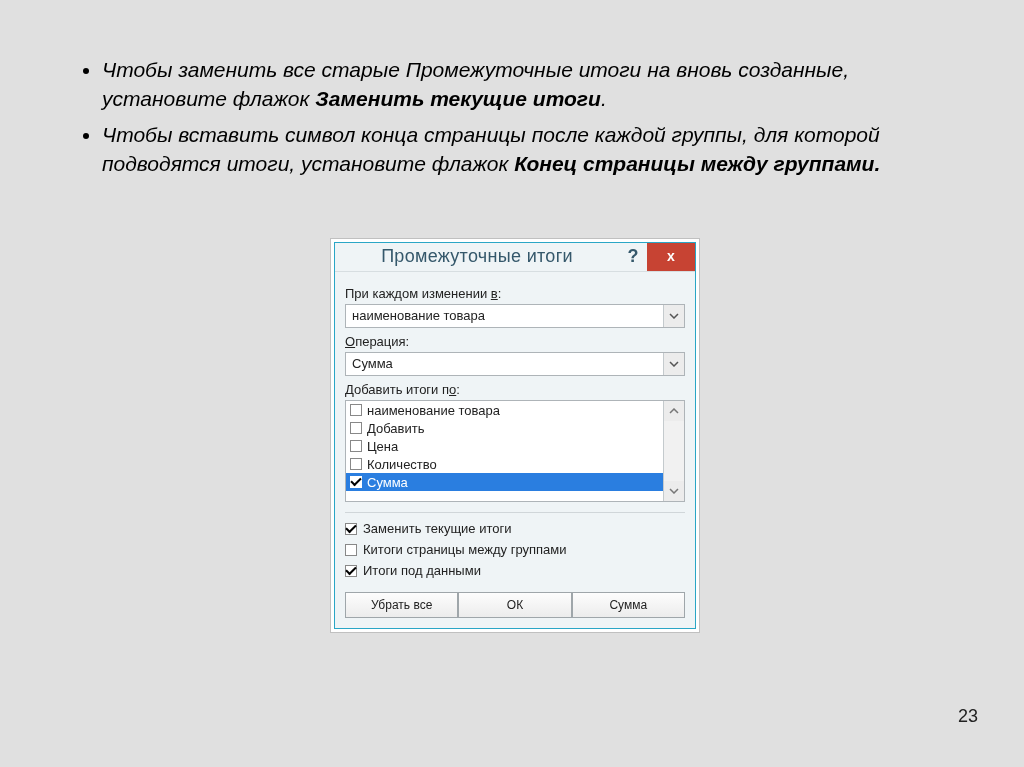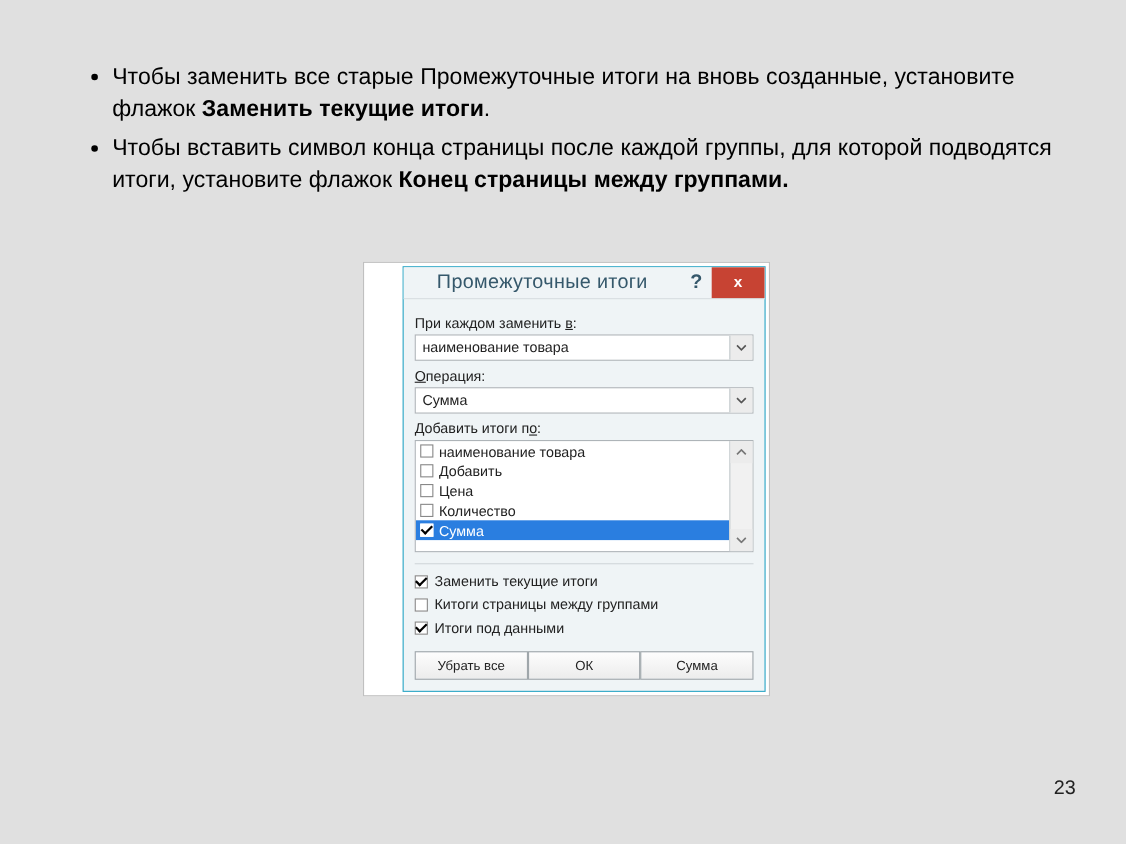--- a/index.html
+++ b/index.html
@@ -24,38 +24,37 @@
     position: absolute;
     left: 66px;
     top: 55px;
     width: 868px;
     margin: 0;
     padding: 0 0 0 36px;
     list-style: disc;
     font-size: 21px;
     line-height: 1.4;
   }
-  ul.bullets li { margin: 0 0 6px 0; }
+  ul.bullets li { margin: 0 0 6px 0; font-style: italic; }
   ul.bullets .bold { font-weight: 700; }
 
   
   .dlg-frame {
     position: absolute;
     left: 330px;
     top: 238px;
     width: 370px;
     box-sizing: border-box;
     border: 1px solid #c0c0c0;
     background: #fff;
     padding: 3px;
   }
   .dlg {
     border: 1px solid #2aa6c6;
     background: #eff4f6;
-    margin-left: 32px;
   }
   .dlg-titlebar {
     display: flex;
     align-items: stretch;
     background: #eff4f6;
     border-bottom: 1px solid #d7dee1;
     height: 28px;
   }
   .dlg-title {
     flex: 1;
@@ -234,21 +233,21 @@
   <div class="dlg-frame">
     <div class="dlg">
       <div class="dlg-titlebar">
         <div class="dlg-title">Промежуточные итоги</div>
         <div class="dlg-help">?</div>
         <div class="dlg-close">x</div>
       </div>
       <div class="dlg-body">
 
         <div class="dlg-label">
-          <span>При каждом заменить </span><span class="ul">в</span><span>:</span>
+          <span>При каждом изменении </span><span class="ul">в</span><span>:</span>
         </div>
         <div class="dropdown">
           <div class="dd-text">наименование товара</div>
           <div class="dd-btn">
             <svg width="10" height="6" viewBox="0 0 10 6">
                 <path d="M1 1 L5 5 L9 1" fill="none" stroke="#555" stroke-width="1.5"></path>
               </svg>
           </div>
         </div>
 

